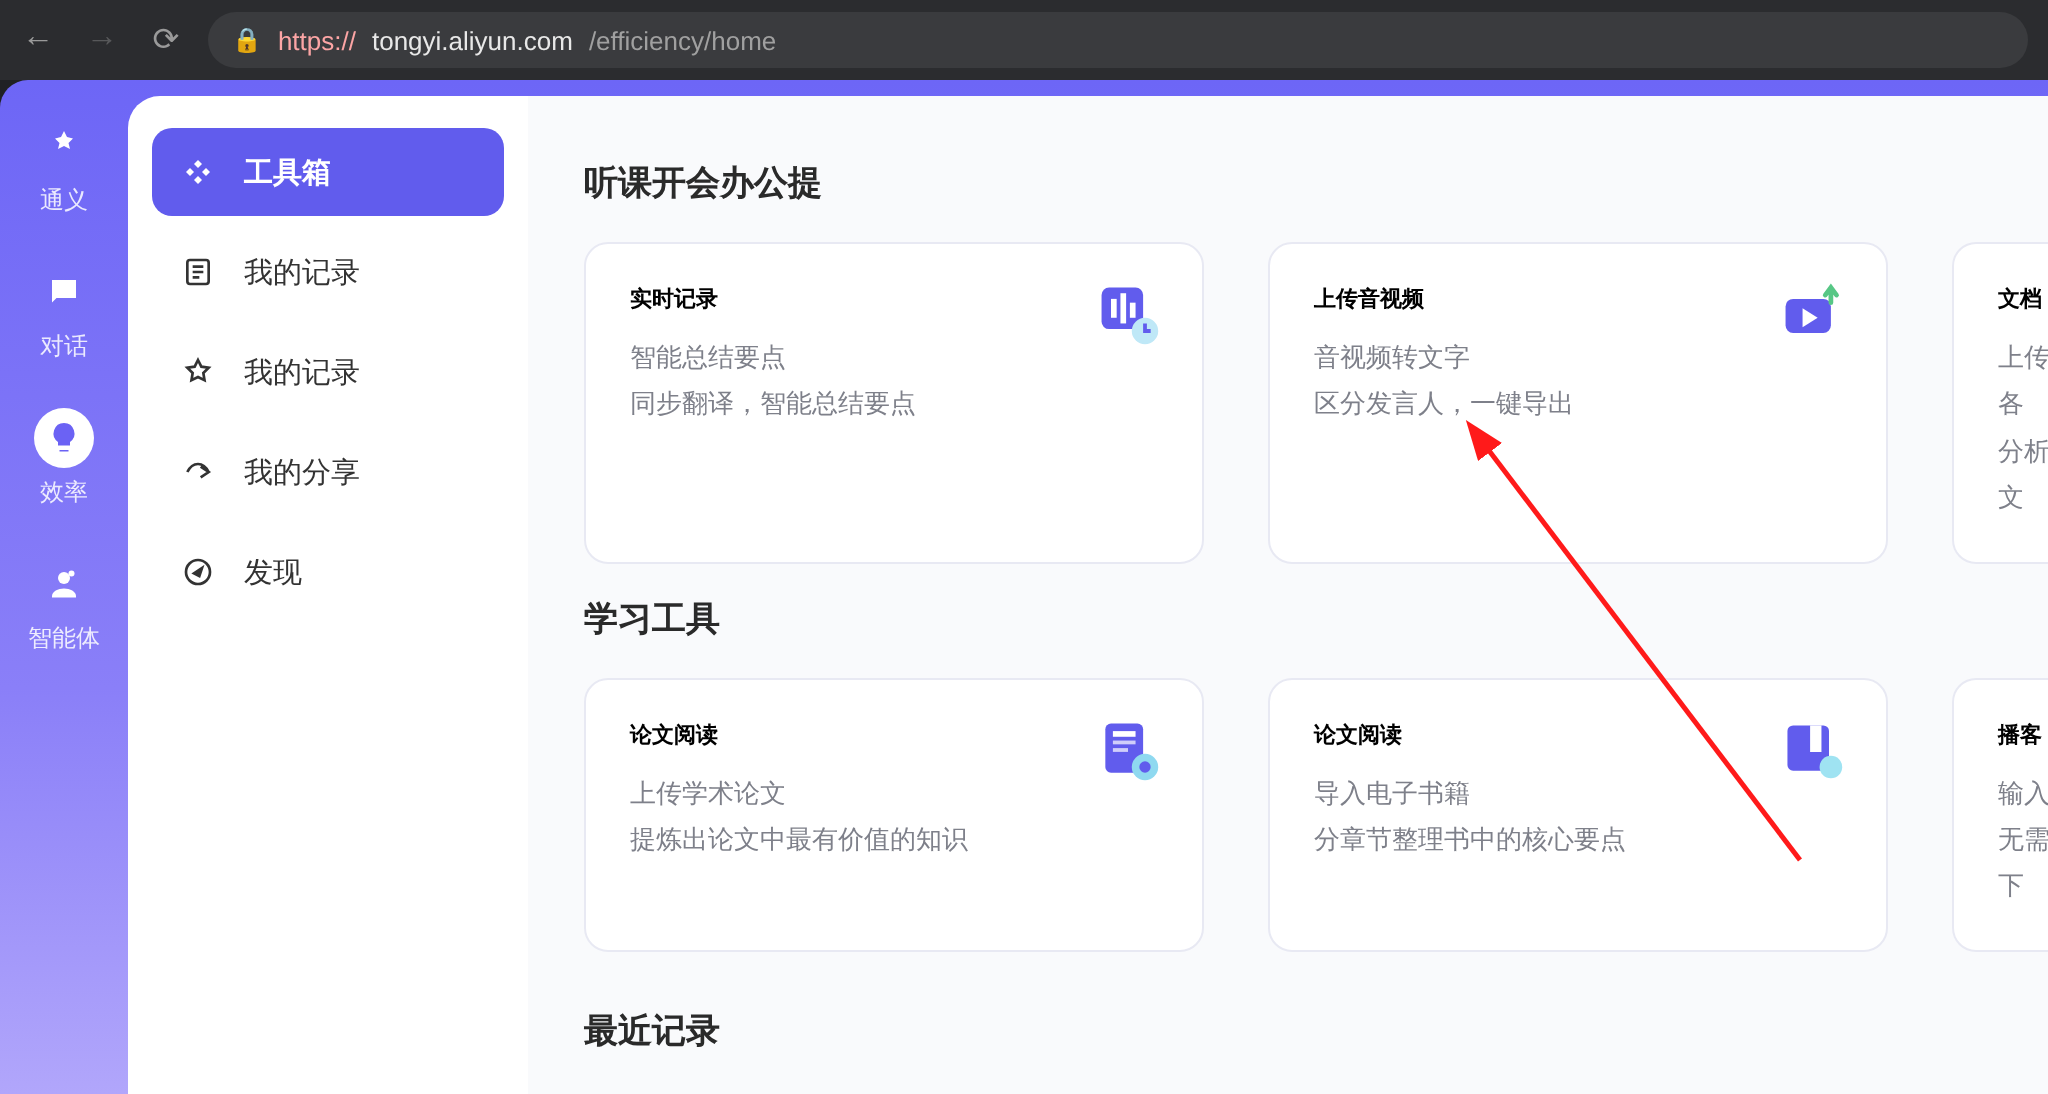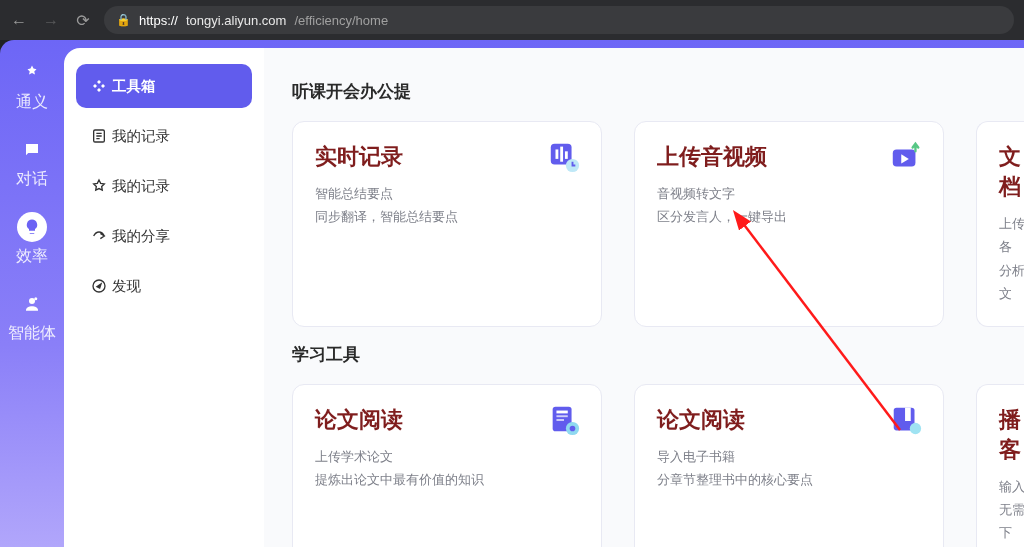--- a/index.html
+++ b/index.html
@@ -12,58 +12,58 @@
   .addr { flex: 1; display: flex; align-items: center; gap: 8px; background: #3a3b3e; border-radius: 16px; height: 28px; padding: 0 12px; font-size: 13px; color: #cfcfcf; }
   .addr .lock { font-size: 12px; }
   .addr .host { color: #e8e8e8; }
   .addr .path { color: #a0a0a0; }
 
   
   .app { position: absolute; top: 40px; left: 0; right: 0; bottom: 0; background: linear-gradient(180deg,#6d66f6 0%,#8a7ff8 60%,#b1a6fb 100%); border-top-left-radius: 14px; }
 
   
   .vnav { position: absolute; left: 0; top: 0; bottom: 0; width: 64px; display: flex; flex-direction: column; align-items: center; padding-top: 18px; color: #fff; }
-  .vnav .vitem { display: flex; flex-direction: column; align-items: center; gap: 4px; margin-bottom: 22px; font-size: 16px; color: rgba(255,255,255,0.85); cursor: pointer; }
+  .vnav .vitem { display: flex; flex-direction: column; align-items: center; gap: 4px; margin-bottom: 22px; font-size: 12px; color: rgba(255,255,255,0.85); cursor: pointer; }
   .vnav .vitem.active .vicon { background: #fff; color: #6b62f4; }
   .vnav .vicon { width: 30px; height: 30px; border-radius: 50%; display: flex; align-items: center; justify-content: center; color: #fff; }
   .vnav svg { width: 18px; height: 18px; }
 
   
   .panel { position: absolute; left: 64px; top: 8px; bottom: 0; right: 0; background: #fff; border-top-left-radius: 16px; display: flex; }
   .sidebar { width: 200px; padding: 16px 12px; border-right: none; }
-  .side-item { display: flex; align-items: center; gap: 4px; height: 44px; padding: 0 14px; border-radius: 10px; font-size: 14.5px; color: #333; cursor: pointer; margin-bottom: 6px; }
+  .side-item { display: flex; align-items: center; gap: 14px; height: 44px; padding: 0 14px; border-radius: 10px; font-size: 14.5px; color: #333; cursor: pointer; margin-bottom: 6px; }
   .side-item.active { background: #615CED; color: #fff; font-weight: 600; }
   .side-item .sicon { width: 18px; display: flex; justify-content: center; }
   .side-item svg { width: 16px; height: 16px; }
 
   
   .main { flex: 1; padding: 22px 0 0 28px; background: #f9fafc; border-top-left-radius: 0; overflow: hidden; }
   .section-title { font-size: 17px; font-weight: 600; color: #2a2a2a; margin: 10px 0 18px; }
   .cards-row { display: flex; gap: 32px; }
   .card { width: 310px; min-width: 310px; background: #fff; border: 1px solid #e8e9f3; border-radius: 12px; padding: 20px 22px; position: relative; cursor: pointer; }
-  .card .ctitle { font-size: 22px; font-weight: 700; color: #7f1d1d; margin-bottom: 10px; }
+  .card .ctitle { font-size: 11px; font-weight: 700; color: #000000; margin-bottom: 10px; }
   .card .cdesc { font-size: 13px; color: #7e808a; line-height: 1.8; }
   .card .cicon { position: absolute; right: 20px; top: 18px; width: 34px; height: 34px; display:flex; align-items:center; justify-content:center; }
   .card .cicon svg { width: 34px; height: 34px; }
 
   
   .arrow-anno { position: absolute; pointer-events: none; }
 </style>
 </head>
 <body>
 
 <div class="browser-bar">
   <div class="nav">
     <span>←</span>
     <span style="opacity:.4">→</span>
     <span>⟳</span>
   </div>
   <div class="addr">
     <span class="lock">🔒</span>
-    <span style="color:#ffffff">https://</span>
+    <span style="color:#fca5a5">https://</span>
       <span class="host">tongyi.aliyun.com</span>
       <span class="path">/efficiency/home</span>
   </div>
 </div>
 
 <div class="app">
 
   <div class="vnav">
     <div class="vitem">
       <div class="vicon">

